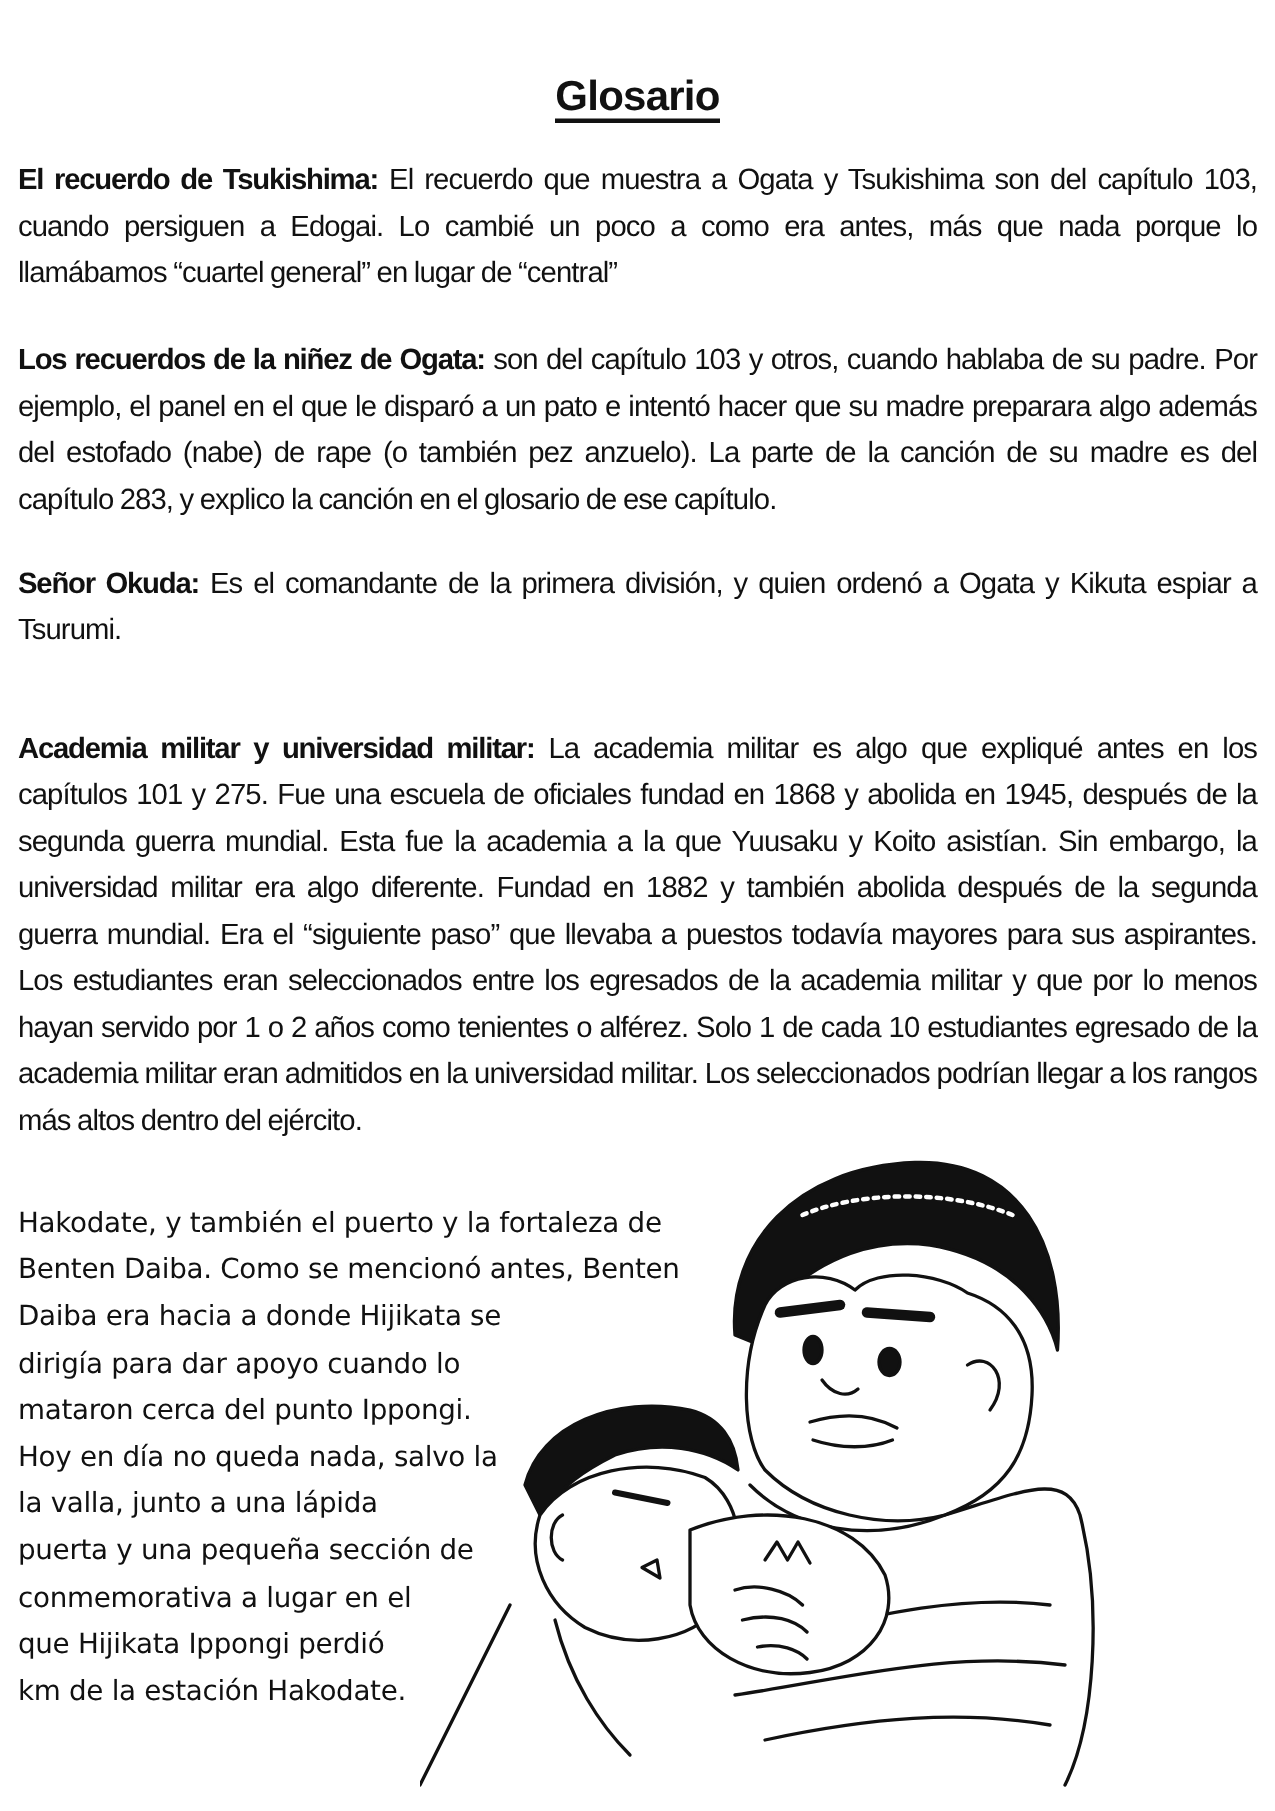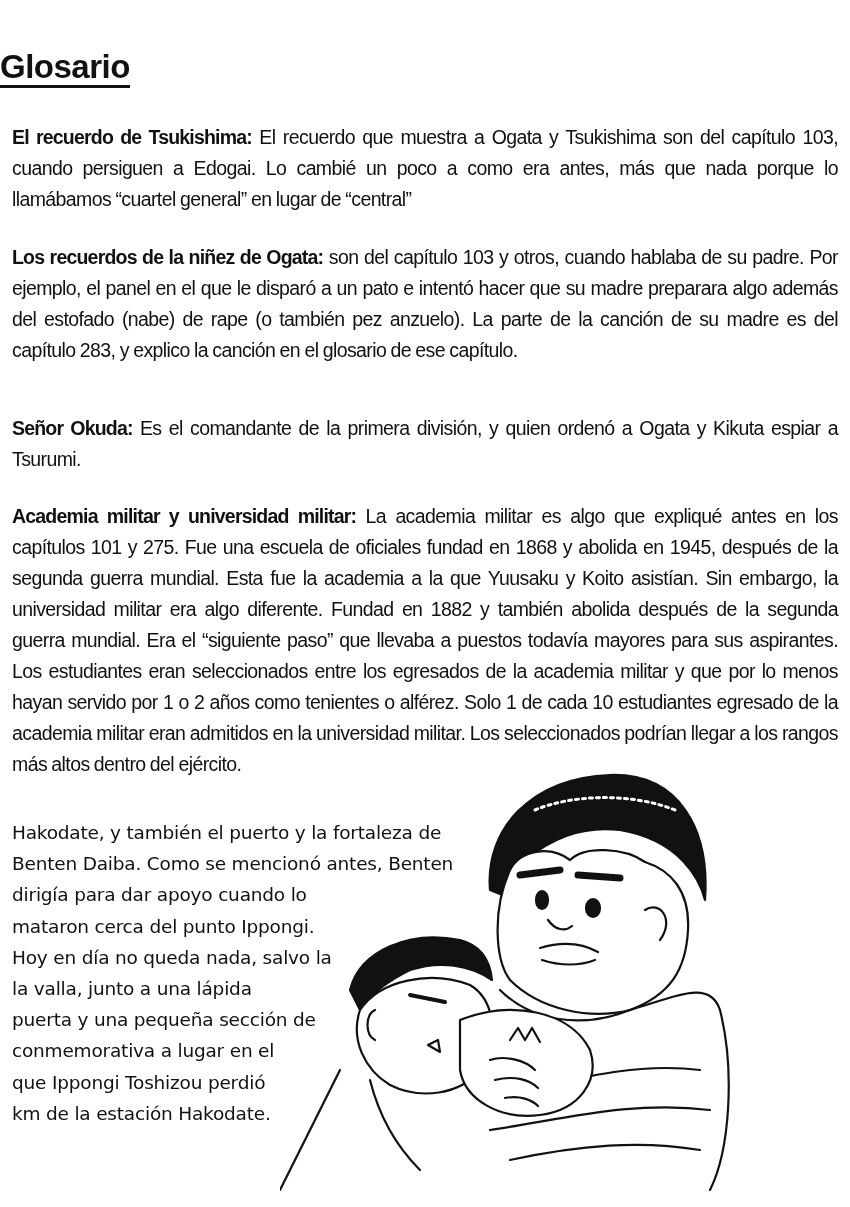--- a/index.html
+++ b/index.html
@@ -1,33 +1,32 @@
 <!DOCTYPE html>
 <html><head>
 <meta charset="utf-8">
 <style>
   html, body { margin: 0; padding: 0; background: #ffffff; }
   body { width: 850px; height: 1207px; position: relative; overflow: hidden; color: #111; }
   .title {
-    position: absolute; left: 0; width: 850px; top: 48px; text-align: left;
-    font-family: "Liberation Sans", sans-serif; font-weight: bold; font-size: 33px;
+    position: absolute; left: 0; width: 850px; top: 48px; text-align: center;
+    font-family: "Liberation Sans", sans-serif; font-weight: bold; font-size: 28px;
     letter-spacing: -0.5px;
   }
   .title span { border-bottom: 3px solid #111; padding-bottom: 0px; }
   .entry {
     position: absolute; left: 12px; width: 826px;
     font-family: "Liberation Sans", sans-serif; font-size: 19.5px; line-height: 31px;
     text-align: justify; letter-spacing: -0.6px; word-spacing: -0.5px;
     transform-origin: left top;
-    margin-top: 17px;
   }
   .entry b { font-weight: bold; letter-spacing: -0.8px; }
   #e1 { top: 105px; }
   #e2 { top: 225px; }
-  #e3 { top: 396px; }
+  #e3 { top: 374px; }
   #e4 { top: 484px; }
   #e5 {
     top: 800px; width: 500px; font-family: "DejaVu Sans", sans-serif;
     font-size: 18.5px; line-height: 31.2px; letter-spacing: -0.2px; word-spacing: 0;
     text-align: left;
   }
   #e5 .l { display: block; white-space: nowrap; }
   .illustration { position: absolute; left: 280px; top: 770px; width: 570px; height: 437px; }
 </style>
 </head>
@@ -39,27 +38,28 @@
 
 <div class="entry" id="e2"><b>Los recuerdos de la niñez de Ogata:</b><span> son del capítulo 103 y otros, cuando hablaba de su padre. Por ejemplo, el panel en el que le disparó a un pato e intentó hacer que su madre preparara algo además del estofado (nabe) de rape (o también pez anzuelo). La parte de la canción de su madre es del capítulo 283, y explico la canción en el glosario de ese capítulo.</span></div>
 
 <div class="entry" id="e3"><b>Señor Okuda:</b><span> Es el comandante de la primera división, y quien ordenó a Ogata y Kikuta espiar a Tsurumi.</span></div>
 
 <div class="entry" id="e4"><b>Academia militar y universidad militar:</b><span> La academia militar es algo que expliqué antes en los capítulos 101 y 275. Fue una escuela de oficiales fundad en 1868 y abolida en 1945, después de la segunda guerra mundial. Esta fue la academia a la que Yuusaku y Koito asistían. Sin embargo, la universidad militar era algo diferente. Fundad en 1882 y también abolida después de la segunda guerra mundial. Era el “siguiente paso” que llevaba a puestos todavía mayores para sus aspirantes. Los estudiantes eran seleccionados entre los egresados de la academia militar y que por lo menos hayan servido por 1 o 2 años como tenientes o alférez.  Solo 1 de cada 10 estudiantes egresado de la academia militar eran admitidos en la universidad militar. Los seleccionados podrían llegar a los rangos más altos dentro del ejército.</span></div>
 
 <div class="entry" id="e5">
   <span class="l">Hakodate, y también el puerto y la fortaleza de</span>
   <span class="l">Benten Daiba. Como se mencionó antes, Benten</span>
+  <span class="l">Daiba era hacia a donde Hijikata se</span>
   <span class="l">dirigía para dar apoyo cuando lo</span>
   <span class="l">mataron cerca del punto Ippongi.</span>
   <span class="l">Hoy en día no queda nada, salvo la</span>
   <span class="l">la valla, junto a una lápida</span>
   <span class="l">puerta y una pequeña sección de</span>
   <span class="l">conmemorativa a lugar en el</span>
-  <span class="l">que Ippongi Toshizou perdió</span>
+  <span class="l">que Hijikata Ippongi perdió</span>
   <span class="l">km de la estación Hakodate.</span>
 </div>
 
 <svg class="illustration" viewBox="0 0 570 437" fill="none" stroke="#111" stroke-width="2.2" stroke-linecap="round" stroke-linejoin="round">
 
   <path d="M210 120 C205 60 250 8 330 5 C400 3 430 60 425 130 C420 110 400 70 340 60 C300 55 270 70 245 90 L235 130 Z" fill="#111"></path>
   <path d="M255 40 C290 25 350 22 395 40" stroke="#fff" stroke-width="3" stroke-dasharray="3 4"></path>
 
   <path d="M230 100 C240 80 270 75 290 90 C305 75 345 78 365 92 C390 100 410 120 408 160 C406 200 390 225 350 240 C310 250 260 240 230 210 C215 190 212 140 230 100 Z" fill="#fff"></path>
   <path d="M240 105 L280 100" stroke-width="7"></path>

